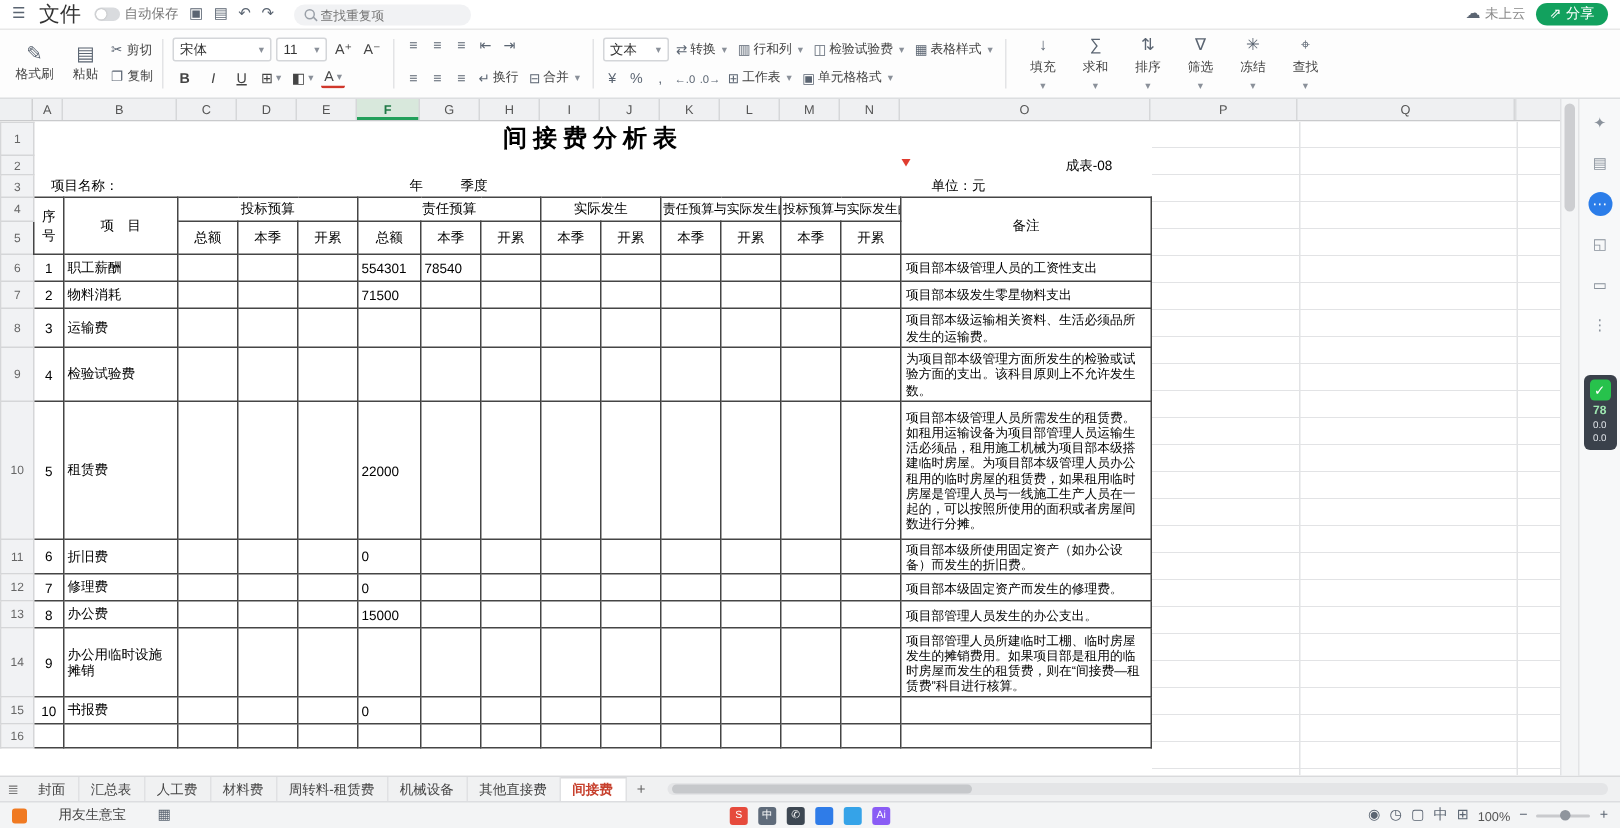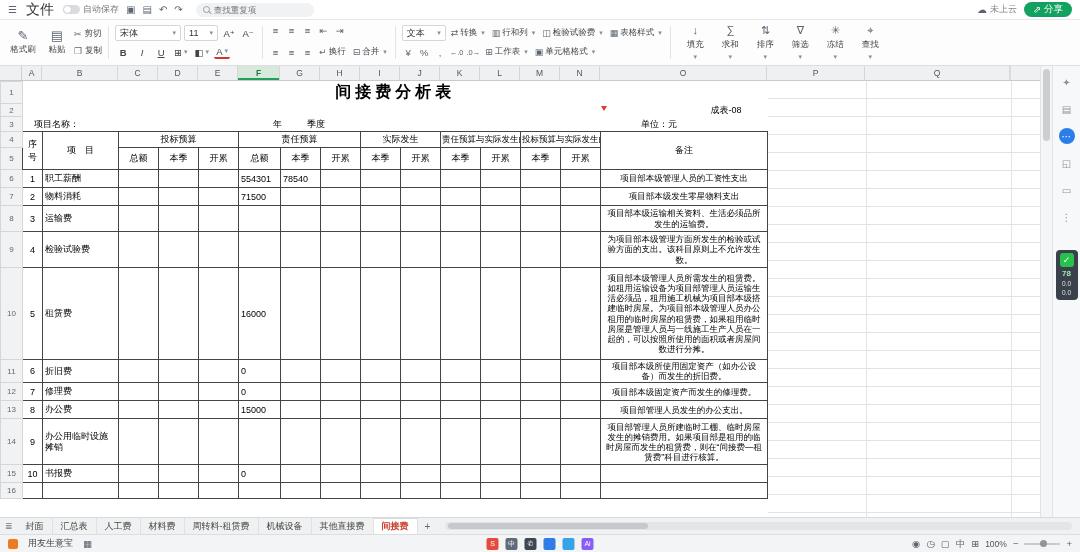--- a/index.html
+++ b/index.html
@@ -99,30 +99,30 @@
   .sheet-table td.rh{background:#f1f2f4;border:1px solid #d5d6d8;color:#666;font-size:8px;
     text-align:center;padding:0}
   .free-cell{border:none;font-size:9px;color:#000}
   .r1{height:22px}.r2{height:13px}.r3{height:15px}
   .title-cell{font-size:16px;font-weight:bold;text-align:center;letter-spacing:4px;color:#000}
   .code-cell{text-align:right;padding-right:26px;position:relative}
   .red-dot{position:absolute;left:578px;top:2px;width:0;height:0;
     border-left:3px solid transparent;border-right:3px solid transparent;border-top:5px solid #e03c2f}
   .meta-cell{position:relative}
   .meta-cell span{position:absolute;top:50%;transform:translateY(-50%);white-space:nowrap}
-  .m-proj{left:11px}.m-year{left:250px}.m-quarter{left:284px}.m-unit{left:618px}
+  .m-proj{left:11px}.m-year{left:250px}.m-quarter{left:284px}.m-unit{left:598px}
 
   .hrow td:not(.rh),#databody td:not(.rh){border:1px solid #454545;background:#fff;color:#000}
   .thr1{height:16px}.thr2{height:22px}
   .h{font-size:9px;text-align:center;padding:0 1px}
   .g-clip{white-space:nowrap;overflow:hidden;font-size:8.5px;text-align:left}
   .c-seq{font-size:9px;text-align:center}
   .c-item{font-size:9px;text-align:left;padding:0 2px;line-height:1.2;word-break:break-all}
   .c-num{font-size:9px;text-align:left;padding:0 2px}
-  .c-note{font-size:8.5px;line-height:1.18;text-align:center;padding:1px 3px;word-break:break-all;vertical-align:middle}
+  .c-note{font-size:8.5px;line-height:1.18;text-align:left;padding:1px 3px;word-break:break-all;vertical-align:middle}
   #databody tr:nth-child(1){height:18px}
   #databody tr:nth-child(2){height:18px}
   #databody tr:nth-child(3){height:26px}
   #databody tr:nth-child(4){height:36px}
   #databody tr:nth-child(5){height:92px}
   #databody tr:nth-child(6){height:20px}
   #databody tr:nth-child(7){height:18px}
   #databody tr:nth-child(8){height:18px}
   #databody tr:nth-child(9){height:46px}
   #databody tr:nth-child(10){height:18px}
@@ -155,21 +155,21 @@
   .stab{display:flex;align-items:center;padding:0 8px;font-size:9px;color:#444;
     border-right:1px solid #e0e1e3;cursor:pointer;white-space:nowrap}
   .stab.active{background:#fff;color:#c7402d;font-weight:bold;border-top:1px solid #d9dadc}
   .addtab{display:flex;align-items:center;padding:0 7px;font-size:10px;color:#666;cursor:pointer}
   .h-scroll{flex:1;margin:4px 8px;background:#e4e5e7;border-radius:4px;position:relative}
   .hthumb{position:absolute;left:3px;top:1px;bottom:1px;width:200px;background:#c6c8cb;border-radius:4px}
 
   
   .taskbar{height:18px;flex:none;background:#f3f4f5;border-top:1px solid #dcdde0;
     display:flex;align-items:center;padding:0 8px;position:relative}
-  .tb-left{display:flex;align-items:center;gap:10px}
+  .tb-left{display:flex;align-items:center;gap:21px}
   .launch-ic{width:10px;height:10px;background:#f07a22;border-radius:2px;display:inline-block;cursor:pointer}
   .launch-lab{font-size:9px;color:#444;cursor:pointer}
   .tray-ic{font-size:9.5px;color:#5b6572;cursor:pointer;line-height:1}
   .tb-center{position:absolute;left:50%;transform:translateX(-50%);display:flex;align-items:center;gap:7px}
   .app-ic{width:12px;height:12px;border-radius:2px;color:#fff;font-size:7px;display:flex;
     align-items:center;justify-content:center;cursor:pointer;line-height:1}
   .tb-right{margin-left:auto;display:flex;align-items:center;gap:6px}
   .tray-wrap{display:flex;align-items:center;gap:6px}
   .zoom-label{font-size:8.5px;color:#555}
   .zoom-track{width:36px;height:2px;background:#c9cacd;border-radius:1px;position:relative;display:inline-block}
@@ -521,21 +521,21 @@
     <td class="c-num"></td>
     <td class="c-note">为项目部本级管理方面所发生的检验或试验方面的支出。该科目原则上不允许发生数。</td>
   </tr>
               <tr>
     <td class="rh">10</td>
     <td class="c-seq">5</td>
     <td class="c-item">租赁费</td>
     <td class="c-num"></td>
     <td class="c-num"></td>
     <td class="c-num"></td>
-    <td class="c-num">16000</td>
+    <td class="c-num">22000</td>
     <td class="c-num"></td>
     <td class="c-num"></td>
     <td class="c-num"></td>
     <td class="c-num"></td>
     <td class="c-num"></td>
     <td class="c-num"></td>
     <td class="c-num"></td>
     <td class="c-num"></td>
     <td class="c-note">项目部本级管理人员所需发生的租赁费。如租用运输设备为项目部管理人员运输生活必须品，租用施工机械为项目部本级搭建临时房屋。为项目部本级管理人员办公租用的临时房屋的租赁费，如果租用临时房屋是管理人员与一线施工生产人员在一起的，可以按照所使用的面积或者房屋间数进行分摊。</td>
   </tr>

